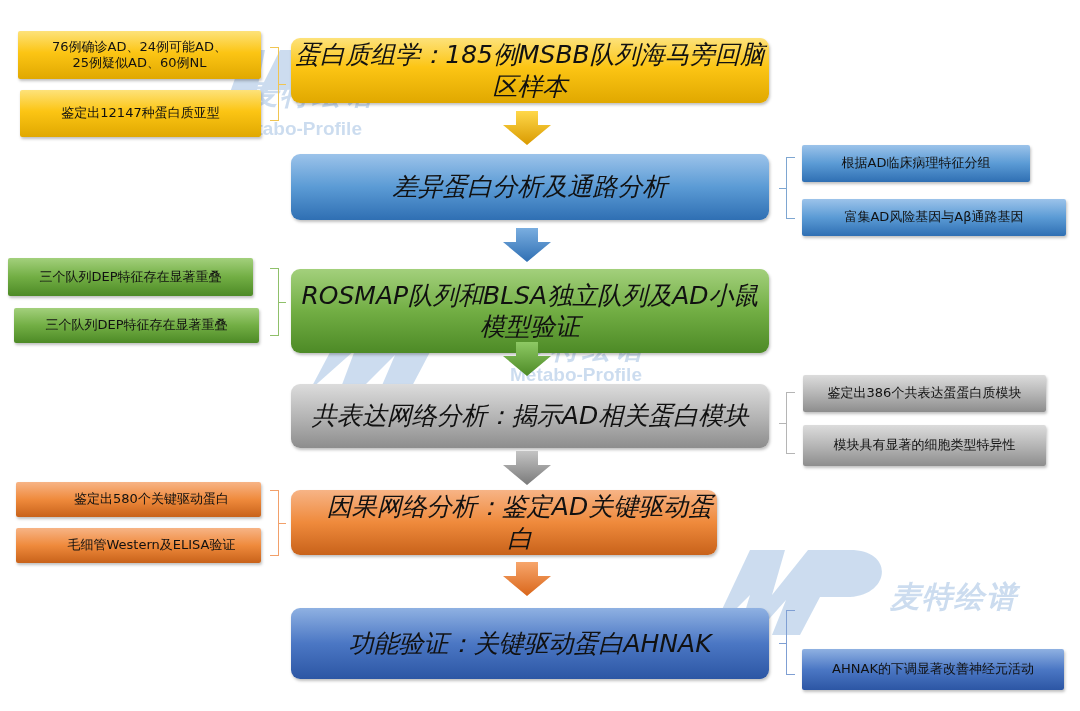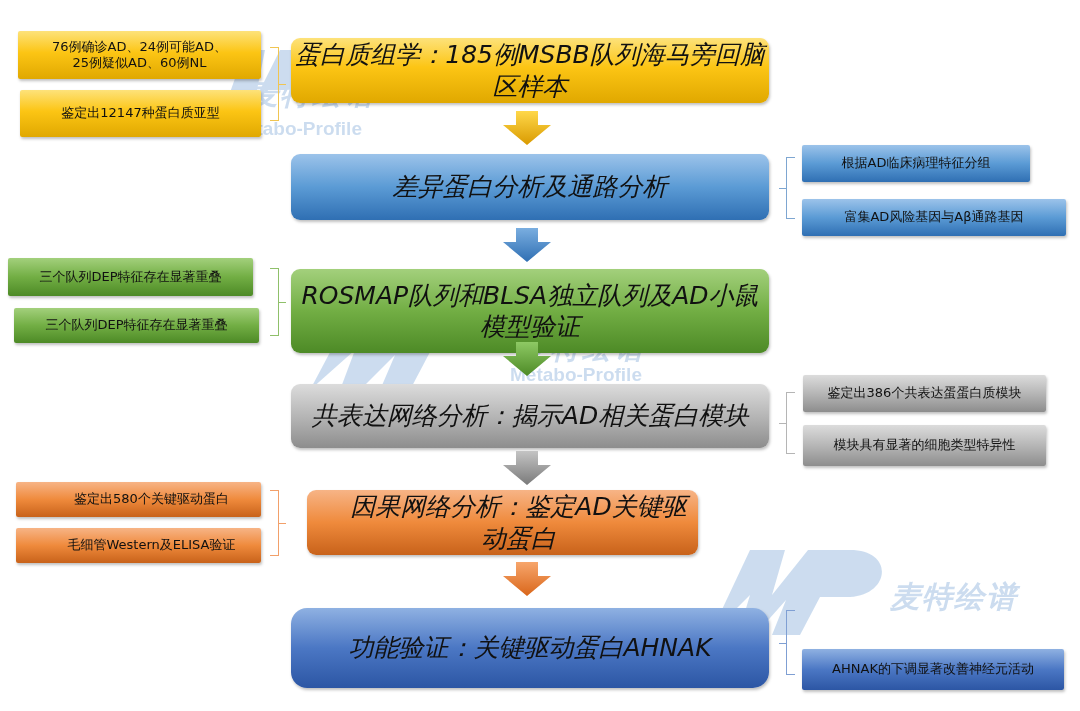--- a/index.html
+++ b/index.html
@@ -180,21 +180,21 @@
   <svg class="arrow" viewBox="0 0 52 34" style="left:501px; top:451px;">
     <defs>
         <linearGradient id="ga4" x1="0" y1="0" x2="0" y2="1">
           <stop offset="0" stop-color="#c4c4c4"></stop>
           <stop offset="1" stop-color="#7a7a7a"></stop>
         </linearGradient>
       </defs>
     <path d="M15 0 H37 V14 H50 L26 34 L2 14 H15 Z" fill="url(#ga4)"></path>
   </svg>
 
-  <div class="box main orange" style="left:291px; top:490px; width:391px; height:65px;margin-left:16px;">
+  <div class="box main orange" style="left:291px; top:490px; width:426px; height:65px;">
     <span>因果网络分析：鉴定AD关键驱动蛋白</span>
   </div>
   <div class="box side orange" style="left:16px; top:482px; width:245px; height:35px;">
     <span>鉴定出580个关键驱动蛋白</span>
   </div>
   <div class="box side orange" style="left:16px; top:528px; width:245px; height:35px;">
     <span>毛细管Western及ELISA验证</span>
   </div>
   <div class="bracket right" style="left:270px; top:490px; height:64px; border-color:#f2a06a;">
     <div class="tick" style="border-top-color:#f2a06a;"></div>
@@ -203,21 +203,21 @@
   <svg class="arrow" viewBox="0 0 52 34" style="left:501px; top:562px;">
     <defs>
         <linearGradient id="ga5" x1="0" y1="0" x2="0" y2="1">
           <stop offset="0" stop-color="#f7a66c"></stop>
           <stop offset="1" stop-color="#d9661a"></stop>
         </linearGradient>
       </defs>
     <path d="M15 0 H37 V14 H50 L26 34 L2 14 H15 Z" fill="url(#ga5)"></path>
   </svg>
 
-  <div class="box main navy" style="left:291px; top:608px; width:478px; height:80px;border-radius:16px;">
+  <div class="box main navy" style="left:291px; top:608px; width:478px; height:71px;">
     <span>功能验证：关键驱动蛋白AHNAK</span>
   </div>
   <div class="box side navy" style="left:802px; top:649px; width:262px; height:41px;">
     <span>AHNAK的下调显著改善神经元活动</span>
   </div>
   <div class="bracket left" style="left:786px; top:610px; height:63px; border-color:#7f9fd3;">
     <div class="tick" style="border-top-color:#7f9fd3;"></div>
   </div>
 
 </div>

